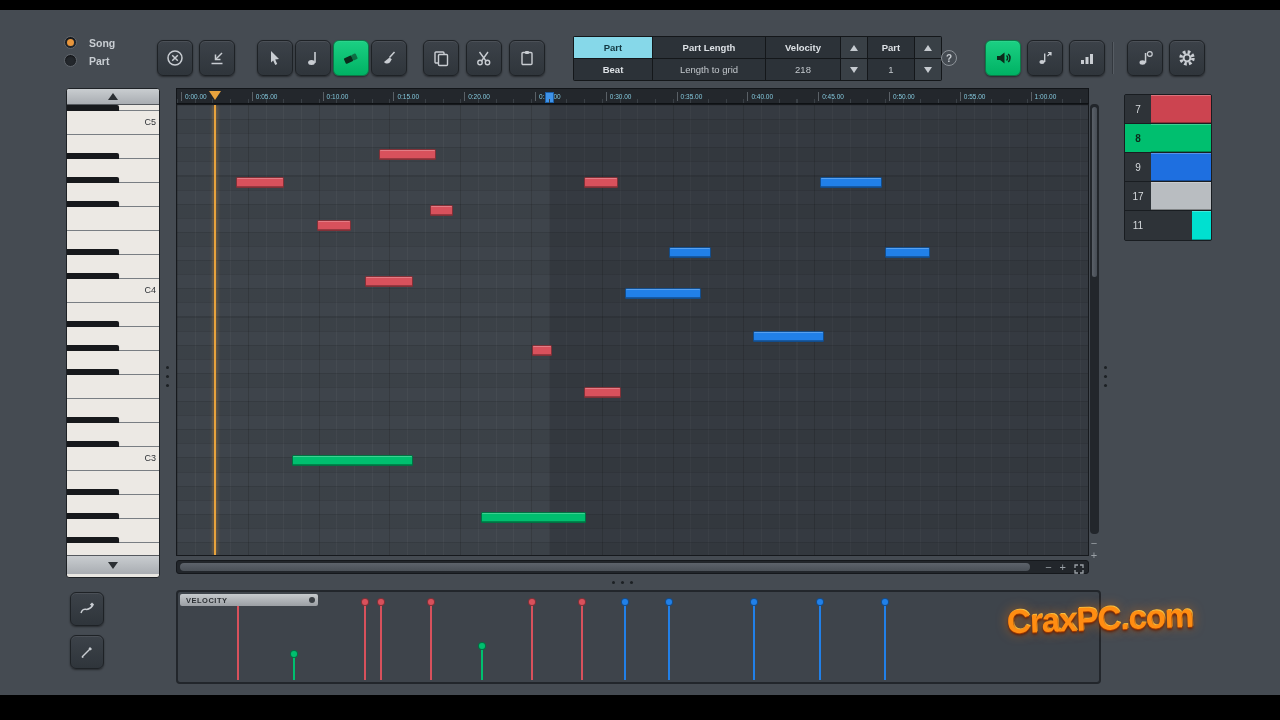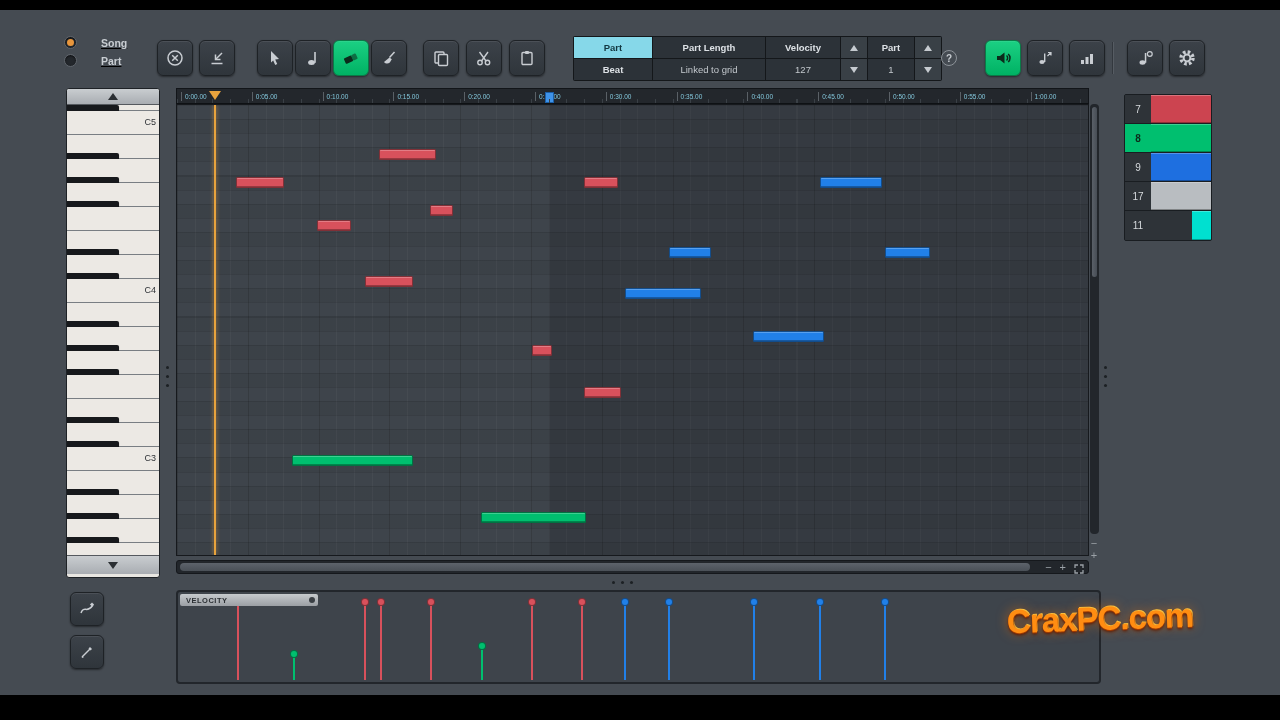--- a/index.html
+++ b/index.html
@@ -3,21 +3,21 @@
 <meta charset="utf-8">
 <style>
   * { margin:0; padding:0; box-sizing:border-box; }
   html,body { width:1280px; height:720px; background:#000; overflow:hidden;
     font-family:"Liberation Sans","DejaVu Sans",sans-serif; }
   #stage { position:relative; width:1280px; height:720px; background:#000; }
   .app { position:absolute; left:0; top:10px; width:1280px; height:685px; background:#454b52; }
 
   
   .mode-box { position:absolute; left:64px; top:26px; display:flex; flex-direction:column; gap:5px; }
-  .mode-row { display:flex; align-items:flex-end; gap:24px; cursor:default;text-decoration:underline; }
+  .mode-row { display:flex; align-items:flex-end; gap:12px; cursor:default; }
   .radio { width:13px; height:13px; border-radius:50%; background:#23272c; border:1px solid #60666d;
     position:relative; box-shadow:inset 0 1px 2px rgba(0,0,0,.6); }
   .radio.on::after { content:''; position:absolute; left:2px; top:2px; right:2px; bottom:2px;
     border-radius:50%; background:#e8963c; }
   .mode-label { font-size:10.5px; font-weight:bold; color:#c9ced3; }
 
   .tgroup { position:absolute; display:flex; }
   .btn { width:36px; height:36px; border-radius:6px; border:1px solid #1e2226; color:#c9cdd2;
     background:linear-gradient(#3c4249,#2f353b);
     box-shadow:inset 0 1px 0 rgba(255,255,255,.08), 0 1px 2px rgba(0,0,0,.45);
@@ -242,22 +242,22 @@
       <div class="gcell hdr">Part Length</div>
       <div class="gcell hdr">Velocity</div>
       <div class="gcell spin">
           <span class="tri-up"></span>
         </div>
       <div class="gcell hdr">Part</div>
       <div class="gcell spin">
           <span class="tri-up"></span>
         </div>
       <div class="gcell hdr">Beat</div>
-      <div class="gcell">Linked to grid</div>
-      <div class="gcell">127</div>
+      <div class="gcell">Length to grid</div>
+      <div class="gcell">218</div>
       <div class="gcell spin">
           <span class="tri-down"></span>
         </div>
       <div class="gcell">1</div>
       <div class="gcell spin">
           <span class="tri-down"></span>
         </div>
     </div>
     <div class="help-circle">?</div>
 

